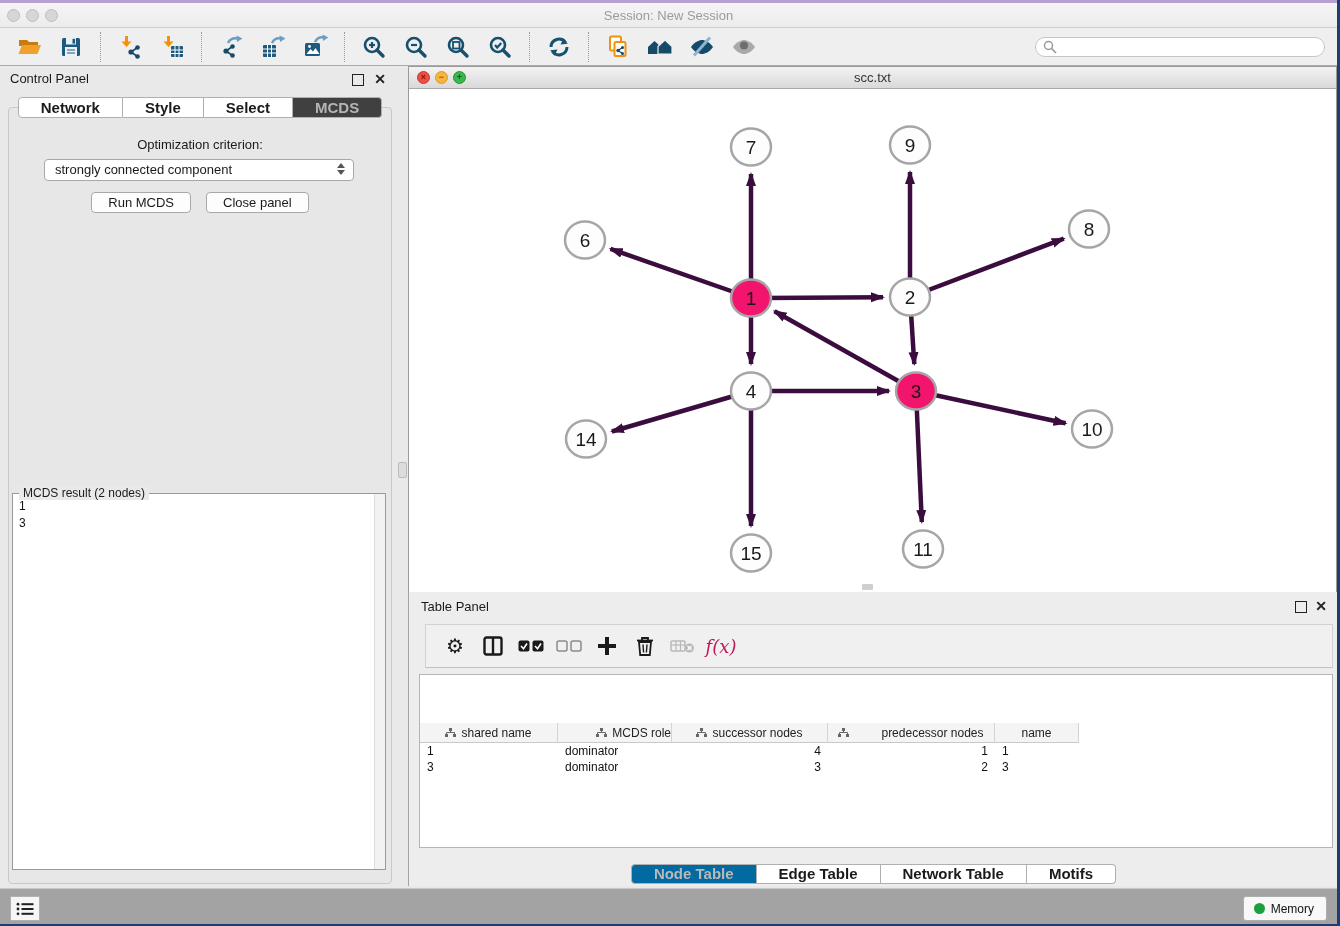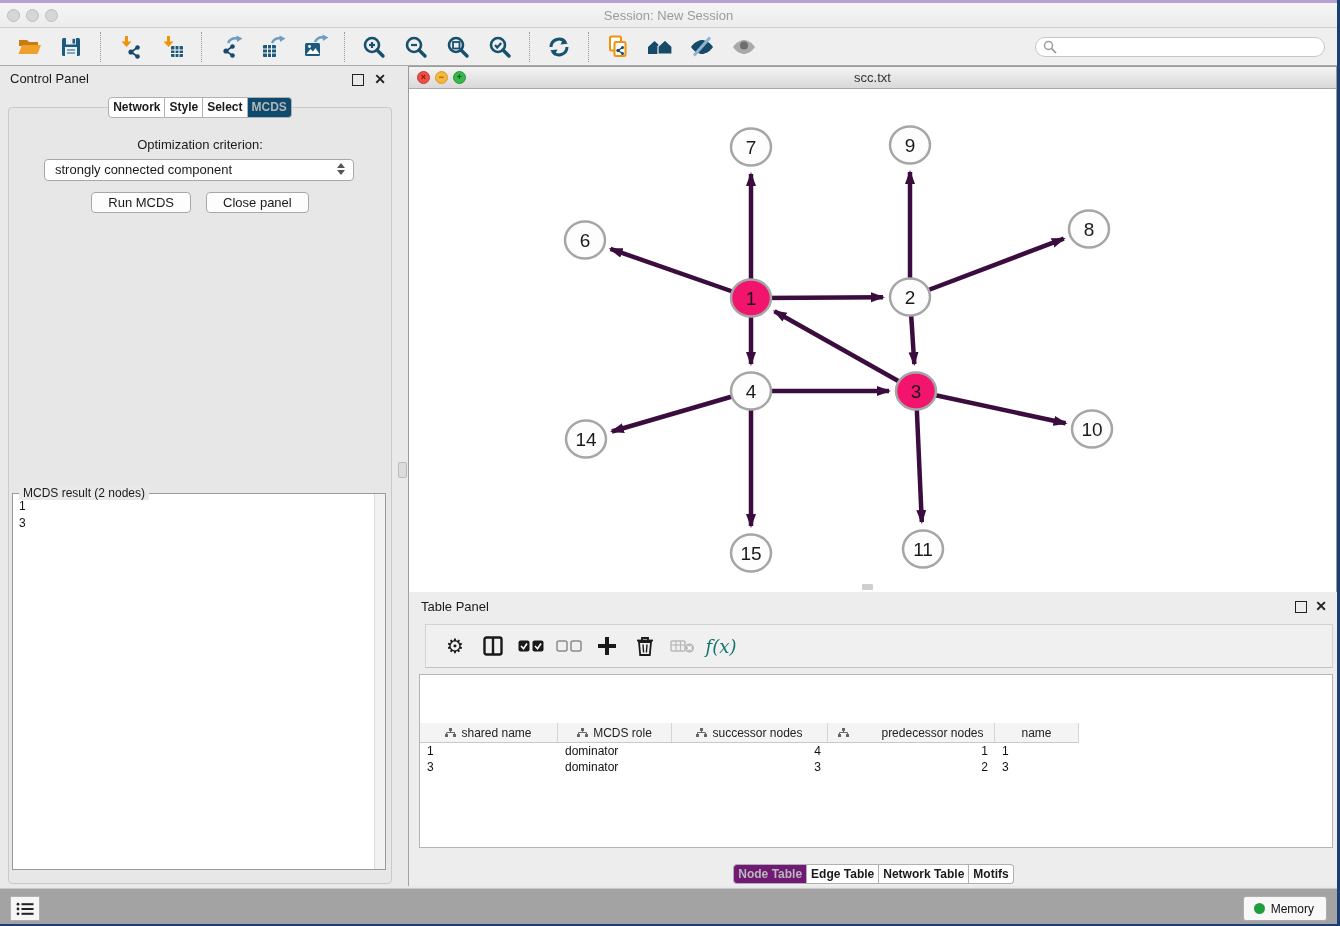--- a/index.html
+++ b/index.html
@@ -34,25 +34,25 @@
 
   
   .control-panel { position:absolute; left:0; top:66px; width:400px; height:820px; background:#E9E9E9; }
   .cp-header { position:absolute; left:10px; top:5px; font-size:13px; color:#1A1A1A; }
   .panel-float { position:absolute; width:12px; height:12px; border:1.5px solid #222; top:8px; }
   .panel-close { position:absolute; top:5px; font-size:14px; font-weight:bold; color:#222; }
   .cp-float { right:36px; } .cp-close { right:14px; }
   .cp-box { position:absolute; left:8px; top:41px; width:384px; height:777px; background:#E7E7E7;
     border:1px solid #C9C9C9; border-radius:4px; }
   .tabs-row { position:absolute; left:0; top:31px; width:400px; display:flex; justify-content:center; }
-  .tab { height:21px; line-height:19px; padding:0 4px; font-size:12px; font-weight:600; color:#1A1A1A;
+  .tab { height:21px; line-height:19px; padding:0 22px; font-size:15px; font-weight:600; color:#1A1A1A;
     background:#fff; border:1px solid #B0B0B0; border-left:none; cursor:default; }
   .tab:first-child { border-left:1px solid #B0B0B0; border-radius:4px 0 0 4px; }
   .tab:last-child { border-radius:0 4px 4px 0; }
-  .tab.active { background:#0c4a6e; color:#B5B5B5; }
+  .tab.active { background:#404040; color:#B5B5B5; }
   .opt-label { position:absolute; left:0; top:71px; width:400px; text-align:center; font-size:13px; color:#1A1A1A; }
   .cp-select { position:absolute; left:44px; top:93px; width:310px; height:22px; background:#fff;
     border:1px solid #A8A8A8; border-radius:4px; font-size:13px; color:#1A1A1A; line-height:20px;
     padding-left:10px; cursor:default; }
   .stepper { position:absolute; right:8px; top:3px; display:flex; flex-direction:column; gap:2px; }
   .stepper i { width:0; height:0; border-left:4px solid transparent; border-right:4px solid transparent; display:block; }
   .step-up { border-bottom:5px solid #555; }
   .step-down { border-top:5px solid #555; }
   .cp-buttons { position:absolute; left:0; top:126px; width:400px; display:flex; justify-content:center; gap:15px; }
   .btn { height:21px; padding:0 16px; background:#FDFDFD; border:1px solid #A8A8A8; border-radius:4px;
@@ -85,32 +85,32 @@
 
   
   .table-panel { position:absolute; left:408px; top:592px; width:929px; height:294px; background:#EDEDED;
     border-left:1px solid #a3a3a3; }
   .tp-header { position:absolute; left:12px; top:7px; font-size:13px; color:#1A1A1A; }
   .tp-float { right:30px; top:9px; } .tp-close { right:10px; top:6px; }
   .tp-toolbar { position:absolute; left:16px; top:32px; width:908px; height:44px; background:#F0F0F0;
     border:1px solid #D2D2D2; border-bottom:1px solid #C2C2C2; display:flex; align-items:center; padding-left:10px; }
   .tp-btn { width:34px; height:34px; display:flex; align-items:center; justify-content:center; margin:0 2px; cursor:default; }
   .gear-glyph { font-size:20px; color:#1A1A1A; }
-  .fx-label { font-size:18px; font-style:italic; font-family:"DejaVu Serif", serif; color:#0f766e; }
+  .fx-label { font-size:18px; font-style:italic; font-family:"DejaVu Serif", serif; color:#be185d; }
   .tp-table { position:absolute; left:10px; top:82px; width:914px; height:174px; background:#fff;
     border:1px solid #B5B5B5; overflow:hidden; }
   .thead { display:flex; height:20px;margin-top:48px; }
   .th { background:#F4F4F4; border-right:1px solid #D4D4D4; border-bottom:1px solid #C9C9C9;
     display:flex; align-items:center; justify-content:center; gap:5px; font-size:12px; color:#222; cursor:default; }
   .th.filler { flex:1; background:#fff; border-right:none; border-bottom:none; }
   .tr { display:flex; height:16px; cursor:default; }
   .td { font-size:12px; color:#111; line-height:16px; padding:0 7px; white-space:nowrap; overflow:hidden; }
   .tp-tabs { position:absolute; left:0; top:272px; width:929px; display:flex; justify-content:center; }
   .tp-tabs .tab { font-weight:700; height:20px; line-height:18px; }
-  .tp-tabs .tab.active { background:#701a75; color:#B9B9B9; }
+  .tp-tabs .tab.active { background:#0369a1; color:#B9B9B9; }
 
   
   .statusbar { position:absolute; left:0; top:888px; width:1337px; height:36px; background:#a3a3a3;
     border-top:1px solid #C9C9C9; }
   .list-btn { position:absolute; left:10px; top:7px; width:30px; height:25px; background:#F6F6F6;
     border:1px solid #B0B0B0; display:flex; align-items:center; justify-content:center; cursor:default; }
   .memory-btn { position:absolute; right:10px; top:7px; height:25px; padding:0 12px 0 10px; background:#F8F8F8;
     border:1px solid #ADADAD; border-radius:3px; display:flex; align-items:center; gap:6px;
     font-size:12px; color:#111; cursor:default; }
   .memory-dot { width:11px; height:11px; border-radius:50%; background:#1E9E3E; }
@@ -467,21 +467,21 @@
       <div class="thead">
           <div class="th" style="width: 138px;">
             <svg width="11" height="10" viewBox="0 0 11 10">
               <rect x="4" y="0" width="3" height="3" fill="#666"></rect>
               <rect x="0" y="6" width="3" height="3" fill="#666"></rect>
               <rect x="8" y="6" width="3" height="3" fill="#666"></rect>
               <path d="M5.5 3v1.5M1.5 6V4.5h8V6" stroke="#666" fill="none"></path>
             </svg>
             <span>shared name</span>
           </div>
-          <div class="th" style="width: 114px;">
+          <div class="th" style="width: 114px; justify-content: flex-end;">
             <svg width="11" height="10" viewBox="0 0 11 10">
               <rect x="4" y="0" width="3" height="3" fill="#666"></rect>
               <rect x="0" y="6" width="3" height="3" fill="#666"></rect>
               <rect x="8" y="6" width="3" height="3" fill="#666"></rect>
               <path d="M5.5 3v1.5M1.5 6V4.5h8V6" stroke="#666" fill="none"></path>
             </svg>
             <span>MCDS role</span>
           </div>
           <div class="th" style="width: 156px; justify-content: center;">
             <svg width="11" height="10" viewBox="0 0 11 10">

